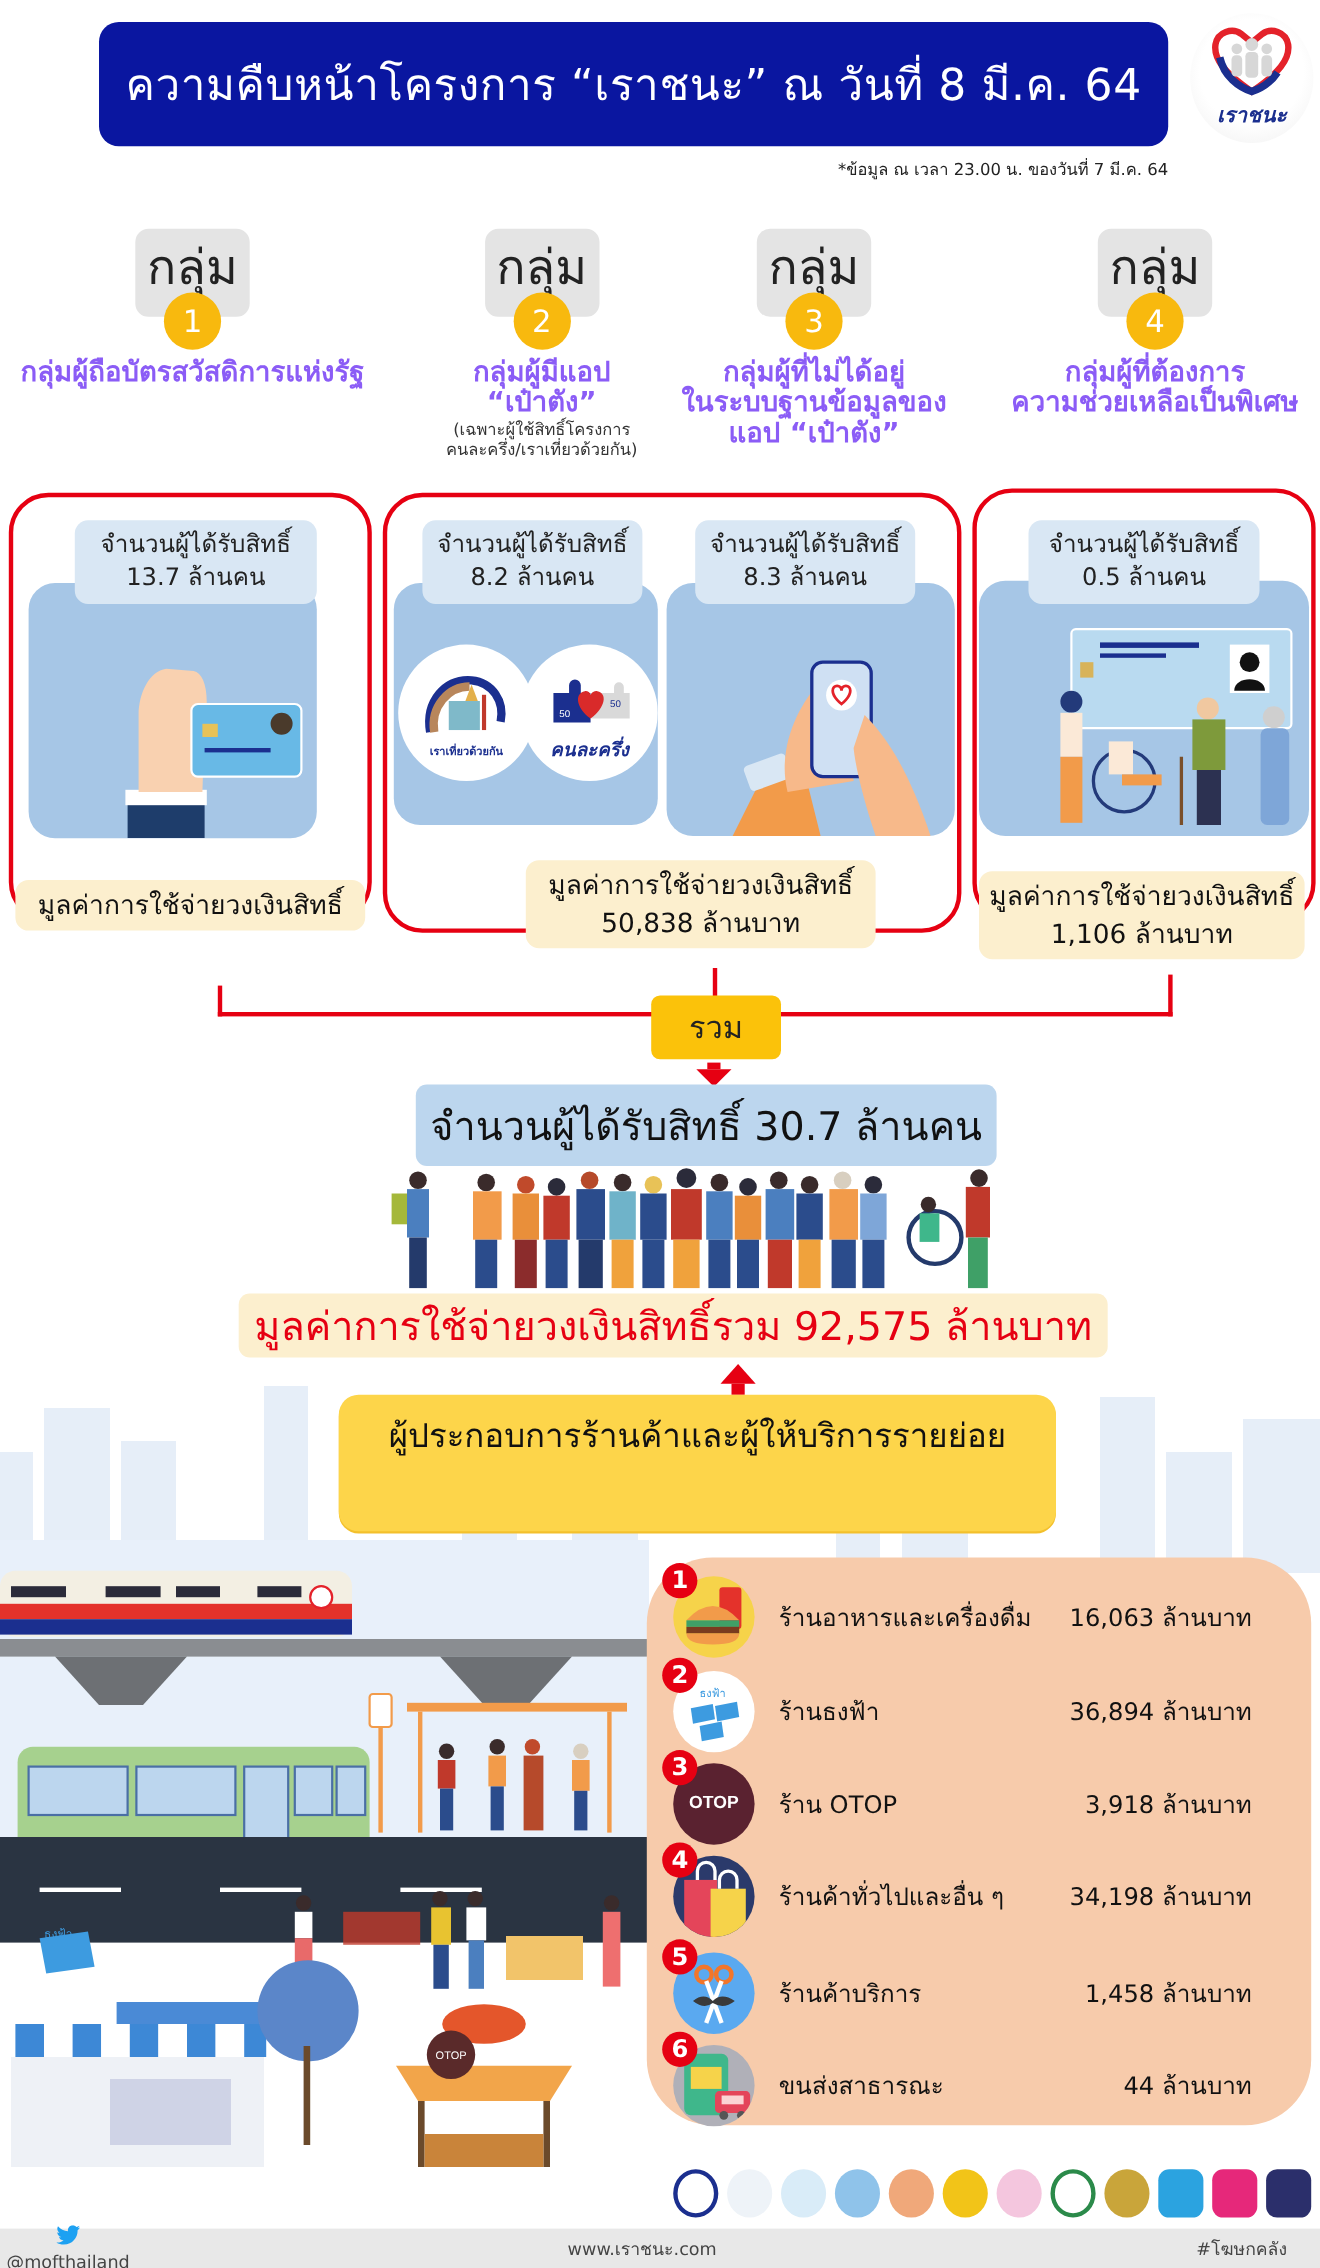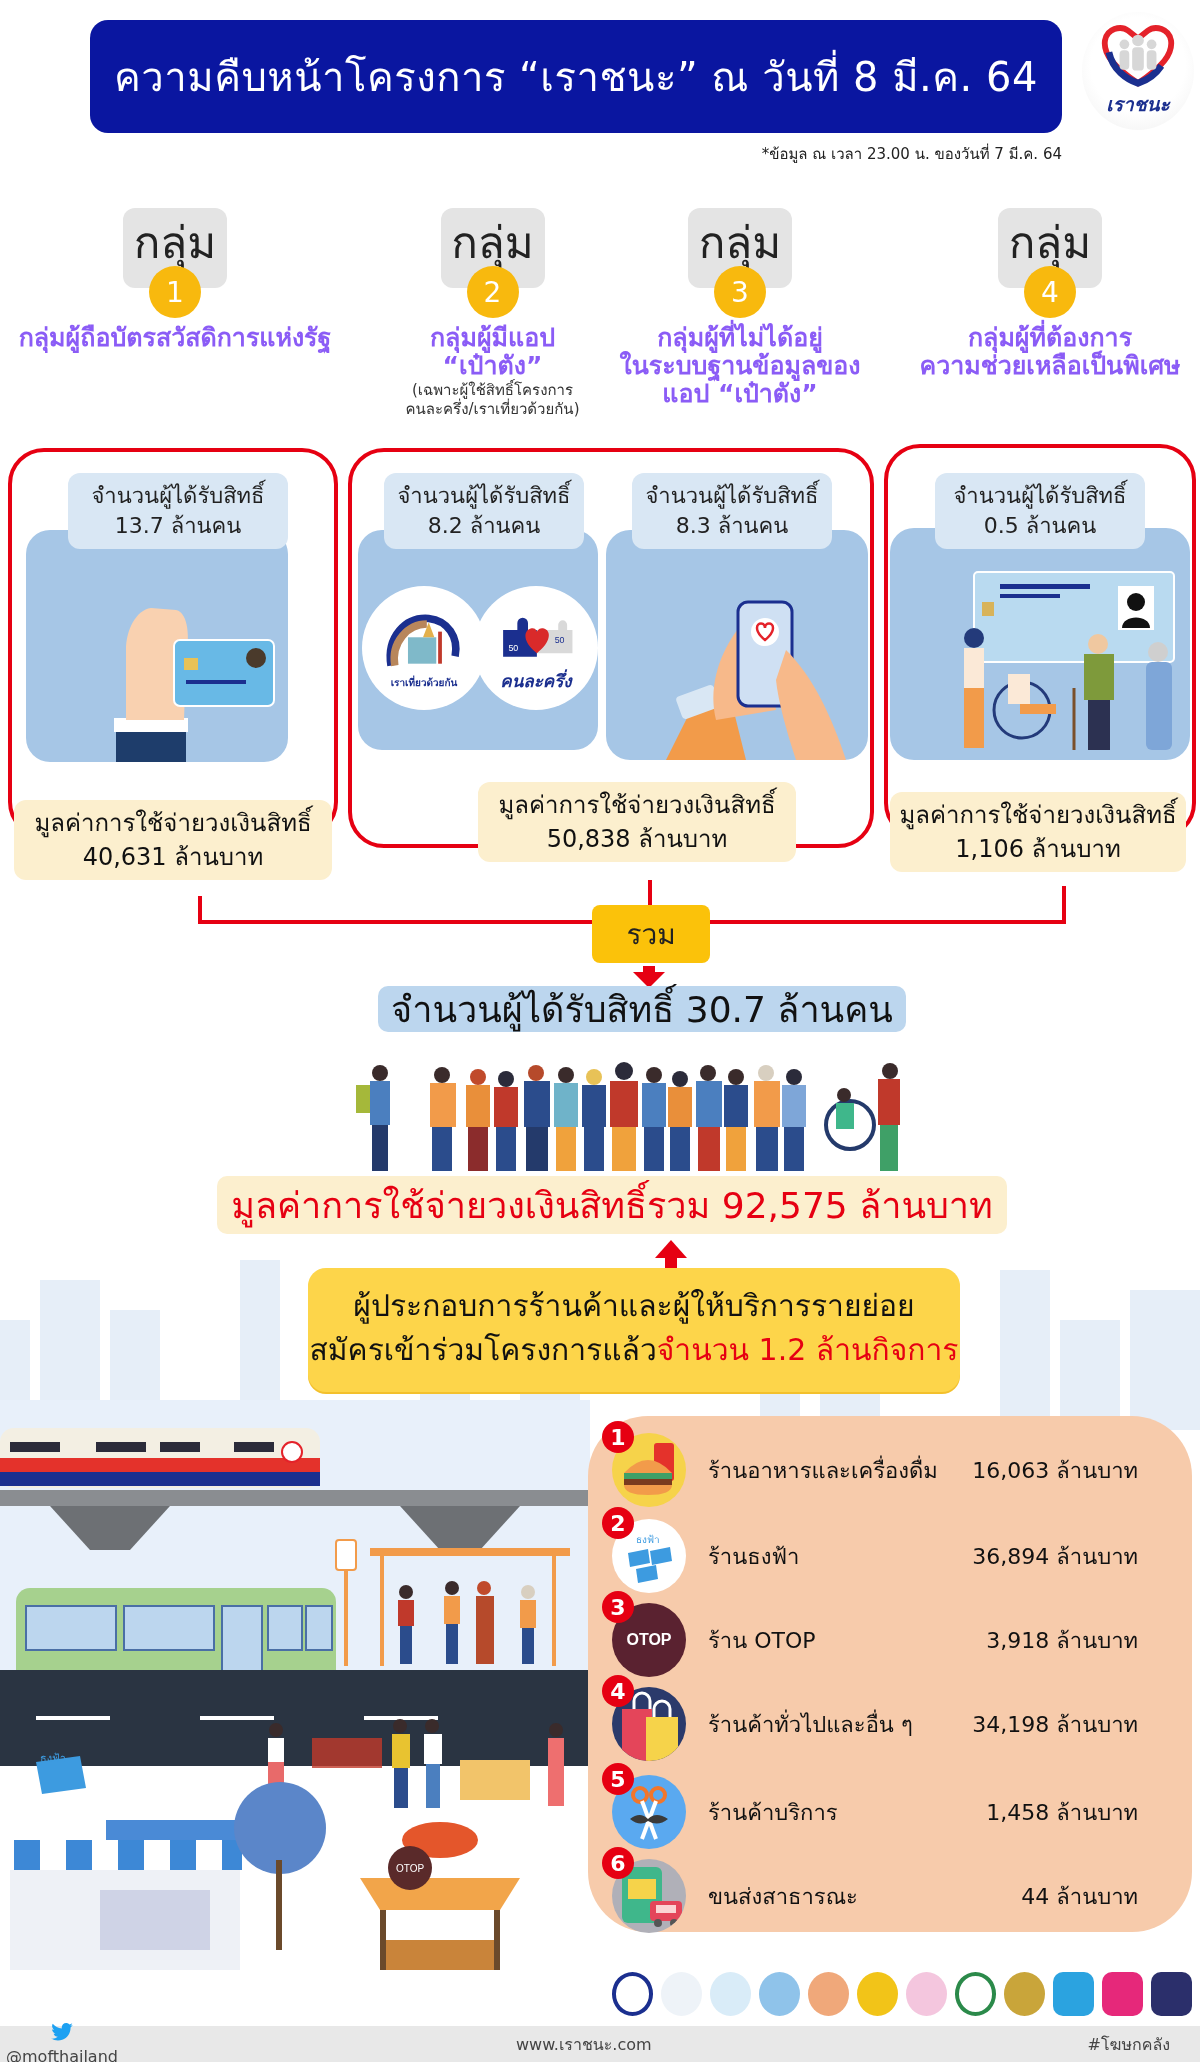--- a/index.html
+++ b/index.html
@@ -32,21 +32,21 @@
   .value-chip { background: #fcefce; border-radius: 12px; text-align: center; font-size: 24px; line-height: 34px; color: #111; padding: 6px 0; }
 
   
   .line-h { background: #e60012; height: 4px; }
   .line-v { background: #e60012; width: 4px; }
   .sum-badge { left: 592px; top: 905px; width: 118px; height: 58px; background: #fbc20a; border-radius: 8px; display: flex; align-items: center;
     justify-content: center; font-size: 28px; color: #222; }
   .arrow-down { width: 0; height: 0; border-left: 16px solid transparent; border-right: 16px solid transparent; border-top: 16px solid #e60012; }
   .arrow-up { width: 0; height: 0; border-left: 16px solid transparent; border-right: 16px solid transparent; border-bottom: 18px solid #e60012; }
 
-  .total-people { left: 378px; top: 986px; width: 528px; height: 46px; background: #bcd6ee; border-radius: 10px; display: flex; align-items: center;
+  .total-people { left: 378px; top: 986px; width: 528px; height: 74px; background: #bcd6ee; border-radius: 10px; display: flex; align-items: center;
     justify-content: center; font-size: 36px; color: #111; }
   .crowd { left: 350px; top: 1055px; width: 590px; height: 120px; }
   .total-spend { left: 217px; top: 1176px; width: 790px; height: 58px; background: #fcefce; border-radius: 10px; display: flex; align-items: center;
     justify-content: center; font-size: 36px; color: #e60012; }
 
   
   .skyline { left: 0; top: 1230px; width: 1200px; height: 200px; }
   .merchants { left: 308px; top: 1268px; width: 652px; height: 124px; background: #fdd54a; border-radius: 18px; text-align: center; font-size: 30px;
     line-height: 44px; color: #111; padding-top: 16px; box-shadow: 0 2px 0 #f3c02c; }
   .merchants .hl { color: #e60012; }
@@ -131,21 +131,20 @@
     <circle cx="230" cy="128" r="10" fill="#4a3a2b"></circle>
     <rect x="160" y="150" width="60" height="4" fill="#1b2f8f"></rect>
   </svg>
 </div>
 <div class="abs count-chip" style="left:68px;top:473px;width:220px;">
   <div>จำนวนผู้ได้รับสิทธิ์</div>
   <div>13.7 ล้านคน</div>
 </div>
 <div class="abs value-chip" style="left:14px;top:800px;width:318px;">
   <div>มูลค่าการใช้จ่ายวงเงินสิทธิ์</div>
-  <div>40,631 ล้านบาท</div>
 </div>
 
 <div class="abs blue-panel" style="left:358px;top:530px;width:240px;height:220px;">
   <div style="position:absolute;left:4px;top:56px;width:124px;height:124px;border-radius:50%;background:#fff;display:flex;flex-direction:column;align-items:center;justify-content:flex-end;padding-bottom:20px;">
     <svg viewBox="0 0 90 70" width="86" height="66">
       <path d="M10 60 C5 30 25 8 50 10 C70 12 82 30 78 50" fill="none" stroke="#1b2f8f" stroke-width="8"></path>
       <path d="M14 60 C10 35 28 16 48 16" fill="none" stroke="#b8865b" stroke-width="8"></path>
       <rect x="28" y="30" width="30" height="28" fill="#7fb9c9"></rect>
       <path d="M44 30 L50 14 L56 30 Z" fill="#e3b04b"></path>
       <rect x="60" y="24" width="4" height="34" fill="#c0392b"></rect>
@@ -300,21 +299,20 @@
     <rect x="1060" y="90" width="60" height="110"></rect>
       <rect x="1130" y="60" width="70" height="140"></rect>
   </g>
 </svg>
 <div class="abs" style="left:655px;top:1240px;">
   <div class="arrow-up"></div>
   <div style="width:12px;height:10px;background:#e60012;margin-left:10px;"></div>
 </div>
 <div class="abs merchants">
   <div>ผู้ประกอบการร้านค้าและผู้ให้บริการรายย่อย</div>
-  <div><span>สมัครเข้าร่วมโครงการแล้ว</span><span class="hl">จำนวน 1.2 ล้านกิจการ</span></div>
 </div>
 
 <svg class="abs" style="left:0;top:1400px;" width="590" height="570" viewBox="0 0 590 570">
   <rect x="0" y="0" width="590" height="270" fill="#e8f0fa"></rect>
 
   <rect x="0" y="28" width="320" height="60" rx="14" fill="#f3efe3"></rect>
   <rect x="0" y="58" width="320" height="14" fill="#e4322b"></rect>
   <rect x="0" y="72" width="320" height="14" fill="#1b2f8f"></rect>
   <g fill="#2b2b3a">
       <rect x="10" y="42" width="50" height="10"></rect>

